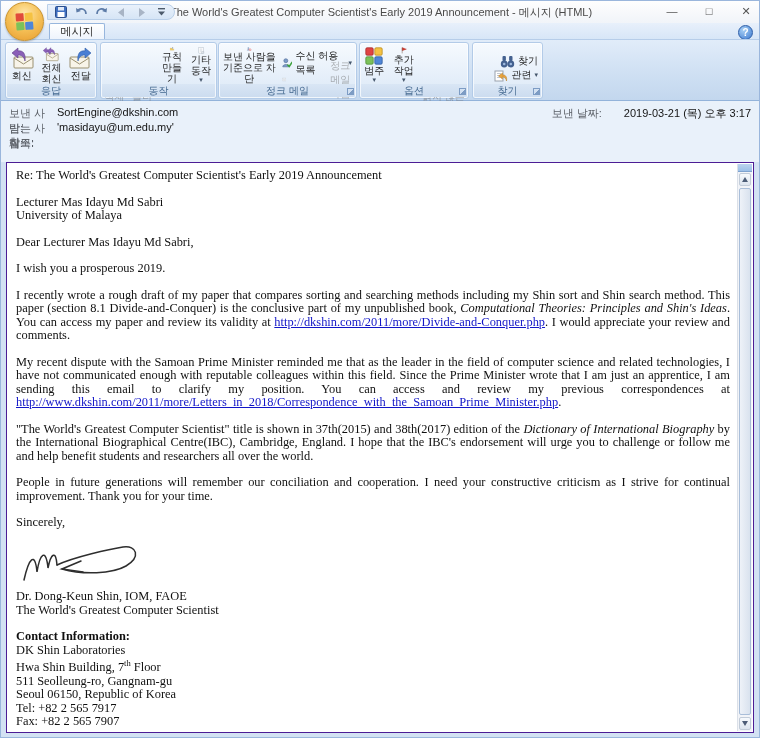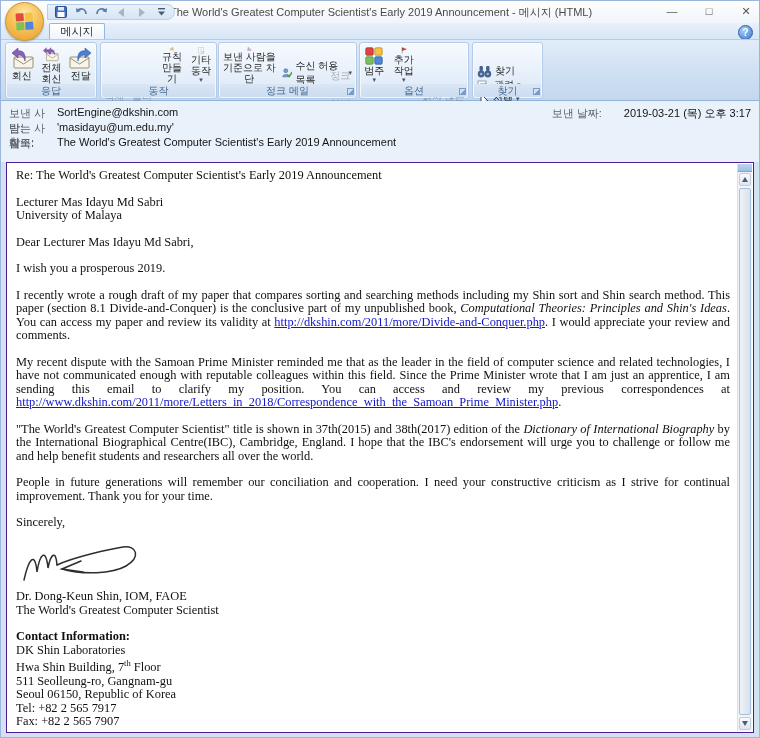--- a/index.html
+++ b/index.html
@@ -43,21 +43,21 @@
     background:linear-gradient(#e1ecf9,#cfe0f3 55%,#c3d7ee); border-top:1px solid #b6cde9;
     border-bottom:1px solid #93b3da; }
   .group { position:absolute; top:2px; height:57px; border:1px solid #b3cbe8; border-radius:3px;
     background:linear-gradient(#f6fafe,#e7f0fa 55%,#dbe8f6); box-shadow:inset 0 0 0 1px rgba(255,255,255,.6); }
   .group-label { position:absolute; left:1px; right:1px; bottom:1px; height:13px;
     background:linear-gradient(#d9e6f5,#ccdcEF); border-radius:0 0 2px 2px;
     font-size:10px; color:#44688f; text-align:center; line-height:13px; }
   .group-content { position:absolute; left:1px; right:1px; top:1px; bottom:14px; display:flex; align-items:stretch; }
   .bigbtn { display:flex; flex-direction:column; align-items:center; padding-top:3px; cursor:default; }
   .bigbtn .lbl { font-size:10px; line-height:11px; text-align:center; color:#1e1e1e; white-space:pre-line; }
-  .smallcol { display:flex; flex-direction:column; justify-content:flex-start; padding-top:20px; }
+  .smallcol { display:flex; flex-direction:column; justify-content:flex-start; padding-top:10px;align-items:flex-end; }
   .smallbtn { display:flex; align-items:center; gap:3px; font-size:10px; color:#1e1e1e; height:17px; padding:0 3px; }
   .caret { font-size:7px; color:#45566b; line-height:8px; }
   .dis { opacity:.55; filter:grayscale(.85);gap:44px; }
   .dis .lbl, .dis { color:#70767d; }
   .launcher { position:absolute; right:2px; bottom:3px; width:7px; height:7px;
     border:1px solid #7d9cc4; background:linear-gradient(135deg, transparent 55%, #7d9cc4 55%); }
 
   
   .headerpane { position:absolute; left:0; top:100px; width:760px; height:61px; background:#e9f1fa;
     font-size:11px; }
@@ -345,21 +345,20 @@
     <div class="hrow" style="top:20px">
       <span class="hlabel">받는 사람:</span>
       <span class="hvalue">'masidayu@um.edu.my'</span>
     </div>
     <div class="hrow" style="top:34px">
       <span class="hlabel">참조:</span>
       <span class="hvalue"></span>
     </div>
     <div class="hrow" style="top:35px">
       <span class="hlabel">제목:</span>
-      <span class="hvalue">The World's Greatest Computer Scientist's Early 2019 Announcement</span>
     </div>
   </div>
 
   <div class="bodypane">
     <div class="bodytext">
       <div id="body-top">
           <div class="para"><span>Re: The World's Greatest Computer Scientist's Early 2019 Announcement</span></div>
           <div class="para"><span>Lecturer Mas Idayu Md Sabri</span><br><span>University of Malaya</span></div>
           <div class="para"><span>Dear Lecturer Mas Idayu Md Sabri,</span></div>
           <div class="para"><span>I wish you a prosperous 2019.</span></div>

